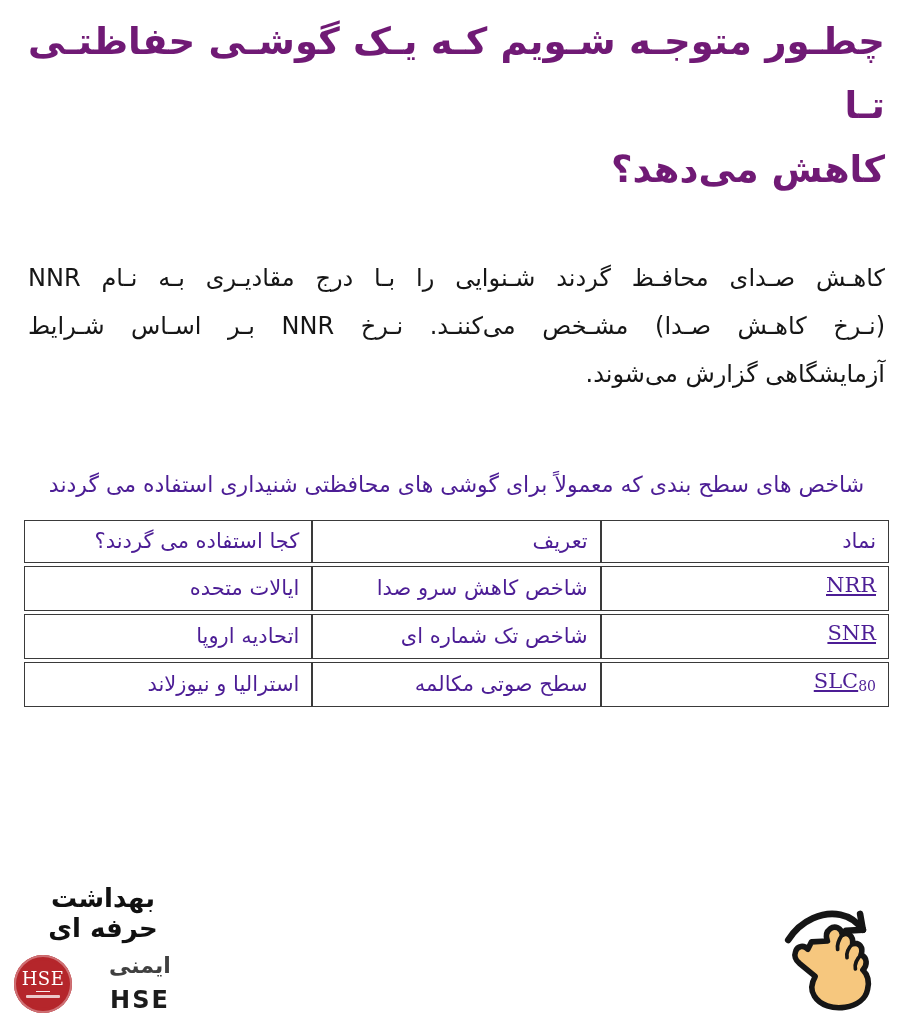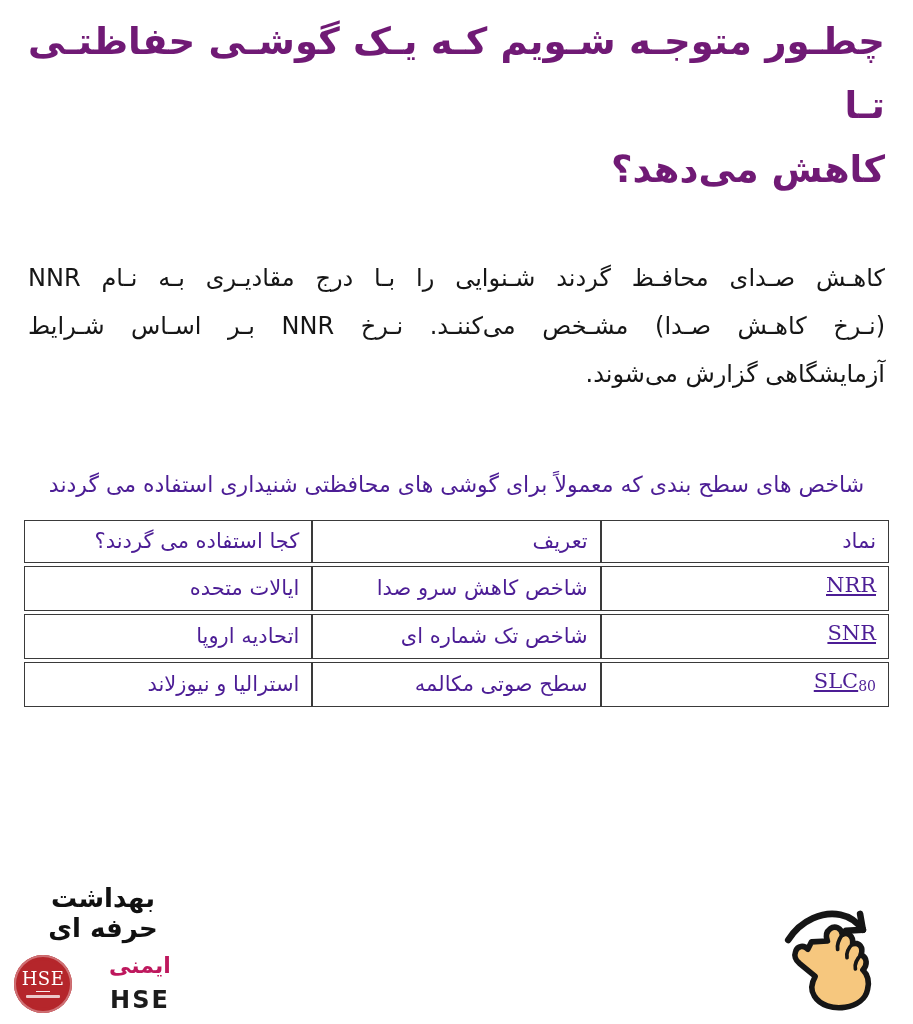--- a/index.html
+++ b/index.html
@@ -61,21 +61,21 @@
     display:flex;flex-direction:column;align-items:center;justify-content:center;
     flex:0 0 auto;
   }
   .logo-text{
     color:#ffffff;font-family:"DejaVu Serif",serif;font-size:18px;
     line-height:18px;letter-spacing:0.5px;
   }
   .logo-rule{width:14px;height:1px;background:rgba(255,255,255,0.9);margin-top:3px;}
   .logo-tiny{width:34px;height:3px;background:rgba(255,255,255,0.75);margin-top:3px;border-radius:1px;}
   .brand-col{display:flex;flex-direction:column;align-items:center;gap:8px;flex:1;}
-  .brand-safety{direction:rtl;font-weight:700;font-size:22px;color:#be185d;}
+  .brand-safety{direction:rtl;font-weight:700;font-size:22px;color:#404040;}
   .brand-hse{font-weight:700;font-size:24px;letter-spacing:2px;color:#1c1c1c;}
 
   
   .swipe{position:absolute;right:24px;bottom:6px;width:112px;height:128px;}
   .swipe svg{width:100%;height:100%;display:block;}
 </style>
 </head>
 <body>
 
 <div class="sheet">

